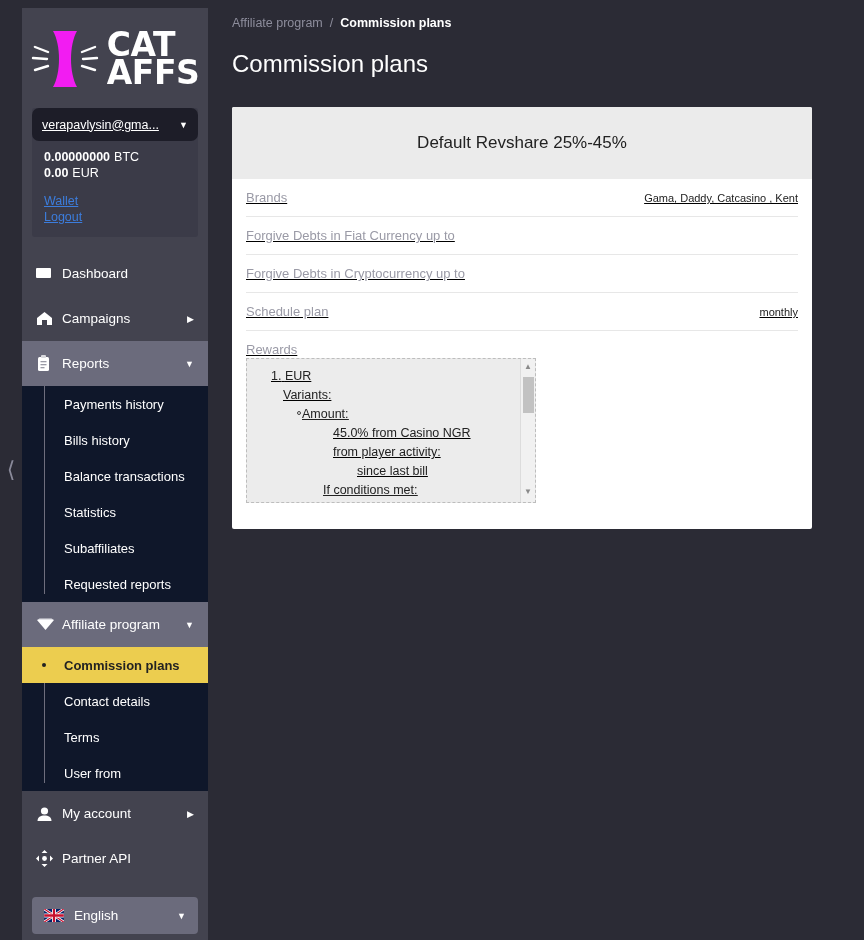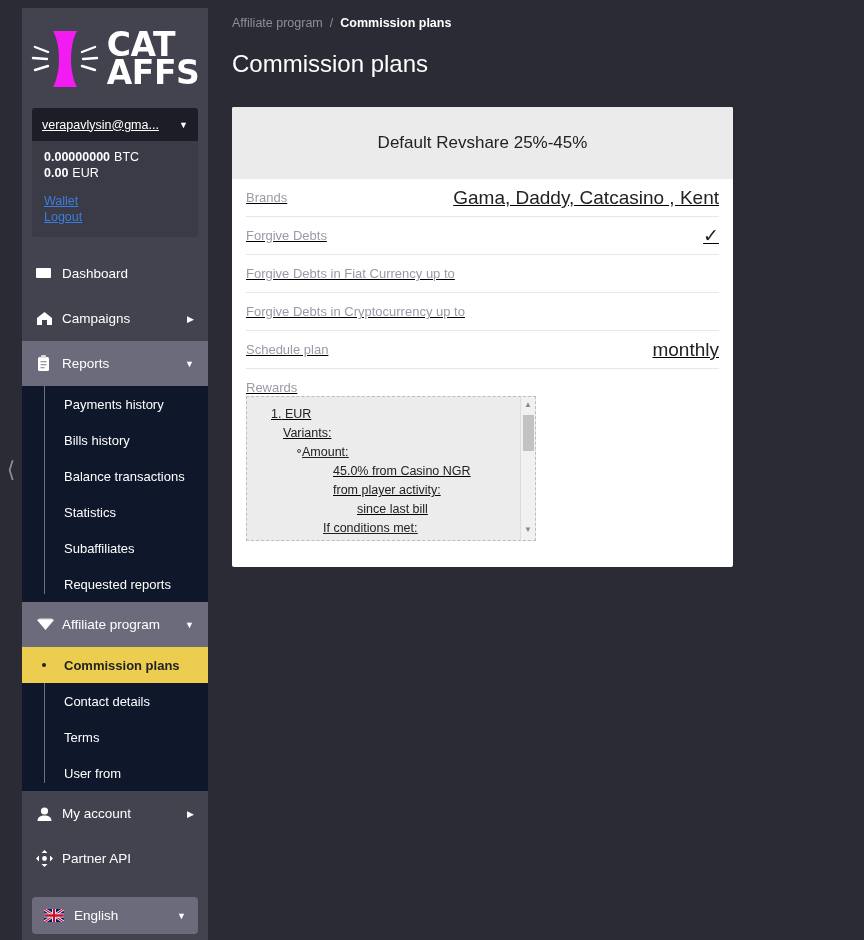--- a/index.html
+++ b/index.html
@@ -41,21 +41,21 @@
   }
   .logo-text .l2 {
     color: #ffffff; font-size: 33px; font-weight: 700; letter-spacing: -0.5px;
     font-family: "DejaVu Sans", sans-serif;
   }
 
   
   .account-box { margin: 4px 10px 0 10px; background: #3b3b48; border-radius: 3px; overflow: hidden; }
   .account-select {
     background: #1d1d28; height: 33px; display: flex; align-items: center;
-    padding: 0 10px; cursor: pointer;
+    padding: 0 10px; cursor: pointer; border-radius: 7px;
   }
   .account-select .email {
     color: #ffffff; font-size: 12.5px; text-decoration: underline;
     flex: 1; white-space: nowrap; overflow: hidden;
   }
   .account-select .caret { color: #ffffff; font-size: 9px; }
   .balances { padding: 9px 12px 6px 12px; }
   .bal-row { color: #ffffff; font-size: 12.5px; margin-bottom: 2px; white-space: nowrap; }
   .bal-row .amt { font-weight: 700; margin-top: 32px; }
   .bal-row .cur { font-weight: 400; margin-left: 4px; }
@@ -103,34 +103,34 @@
 
   
   .main { position: absolute; left: 208px; top: 0; right: 0; height: 940px; padding: 0 16px; }
   .breadcrumb { padding: 16px 4px 0 8px; display: flex; align-items: center; gap: 7px; }
   .breadcrumb .crumb { color: #8d8d9c; font-size: 12.5px; cursor: pointer; }
   .breadcrumb .sep { color: #8d8d9c; font-size: 12.5px; }
   .breadcrumb .crumb.current { color: #ffffff; font-weight: 700; cursor: default; }
   .page-title { color: #ffffff; font-size: 24px; font-weight: 400; padding: 20px 4px 0 8px; }
 
   .card {
-    margin: 29px 0 0 8px; width: 501px; background: #ffffff; border-radius: 2px; overflow: hidden;
+    margin: 29px 0 0 8px; width: 580px; background: #ffffff; border-radius: 2px; overflow: hidden;
   }
   .card-head {
     background: #ebebeb; height: 72px; display: flex; align-items: center; justify-content: center;
   }
   .card-head .t { color: #222222; font-size: 17px; }
   .card-body { padding: 0 14px 22px 14px; }
   .row {
     display: flex; align-items: flex-start; justify-content: space-between;
     border-bottom: 1px solid #e7e7e7; min-height: 37px; padding: 11px 0 10px 0; text-decoration: underline;
   }
   .row:last-child { border-bottom: none; flex-direction: column; }
   .row .k { color: #9a9aa6; font-size: 13px; line-height: 16px; flex: none; }
-  .row .v { color: #222222; font-size: 19px; line-height: 16px; text-align: right; }
+  .row .v { color: #222222; font-size: 11px; line-height: 16px; text-align: right; }
   .check { font-size: 15px; color: #222222; line-height: 16px; }
 
   .row.rewards { align-items: flex-start; padding-top: 11px; padding-bottom: 4px; border-bottom: none; }
   .rewards-box {
     width: 290px; height: 145px; background: #ececec;
     border: 1px dashed #bdbdbd; position: relative; overflow: hidden;
   }
   .rewards-inner { padding: 8px 0 0 0; font-size: 12.5px; color: #222222; }
   .rw-l { line-height: 19px; white-space: nowrap; }
   .rw-num { padding-left: 24px; }
@@ -339,24 +339,20 @@
       <div class="card-head">
         <span class="t">Default Revshare 25%-45%</span>
       </div>
       <div class="card-body">
 
         <div class="row">
           <span class="k">Brands</span>
           <span class="v">Gama, Daddy, Catcasino , Kent</span>
         </div>
 
-        <div class="row">
-          <span class="k">Forgive Debts</span>
-          <span class="v check">✓</span>
-        </div>
 
         <div class="row">
           <span class="k">Forgive Debts in Fiat Currency up to</span>
           <span class="v"></span>
         </div>
 
         <div class="row">
           <span class="k">Forgive Debts in Cryptocurrency up to</span>
           <span class="v"></span>
         </div>

